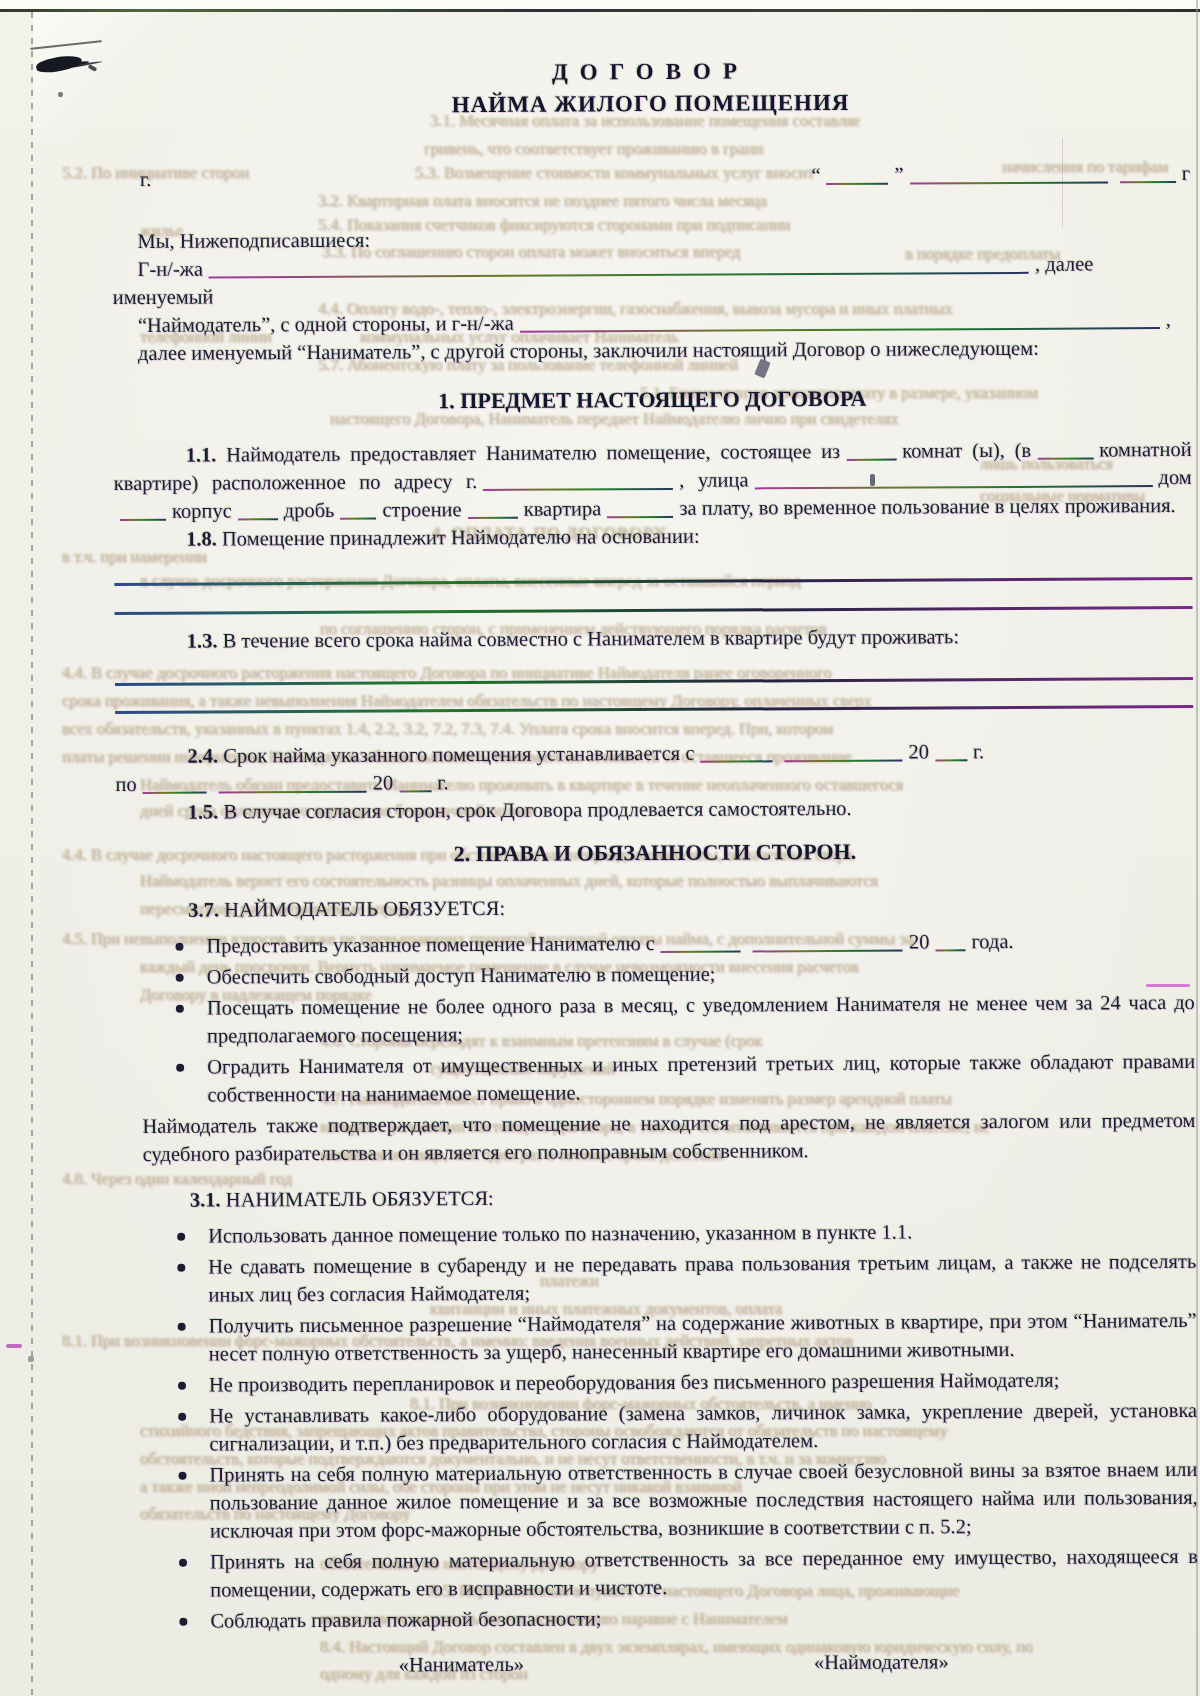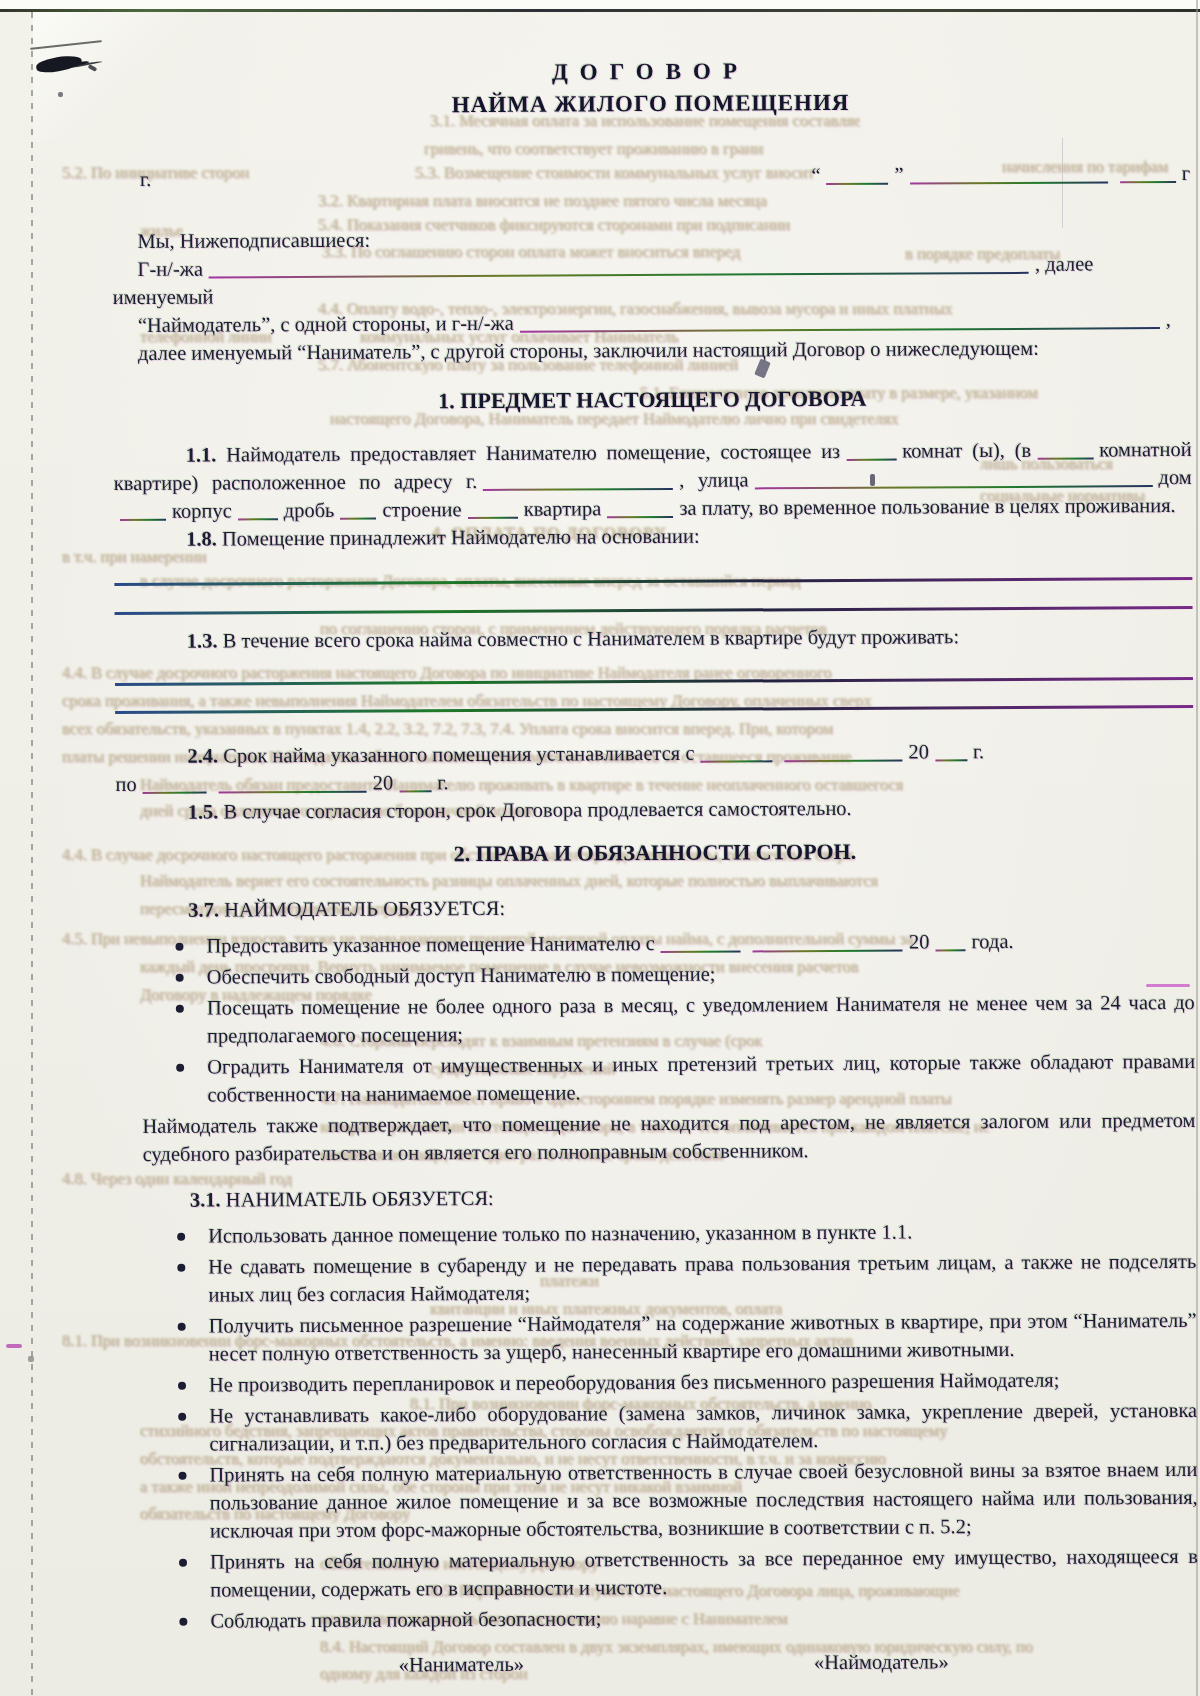--- a/index.html
+++ b/index.html
@@ -243,21 +243,21 @@
           </div>
           <div class="brow">
             <span class="dot"></span>
             <div><span>Соблюдать правила пожарной безопасности;</span></div>
           </div>
         </div>
       </div>
 
     <div class="sig-labels">
       <span class="sig-tenant">«Наниматель»</span>
-      <span class="sig-landlord">«Наймодатель»</span>
+      <span class="sig-landlord">«Наймодателя»</span>
     </div>
     <div class="sig-sign">
       <span class="lab1">Подпись</span>
 
       <span class="lab2">Подпись</span>
       <span class="blank" style="width:362px"></span>
     </div>
   </div>
 </div>
 

